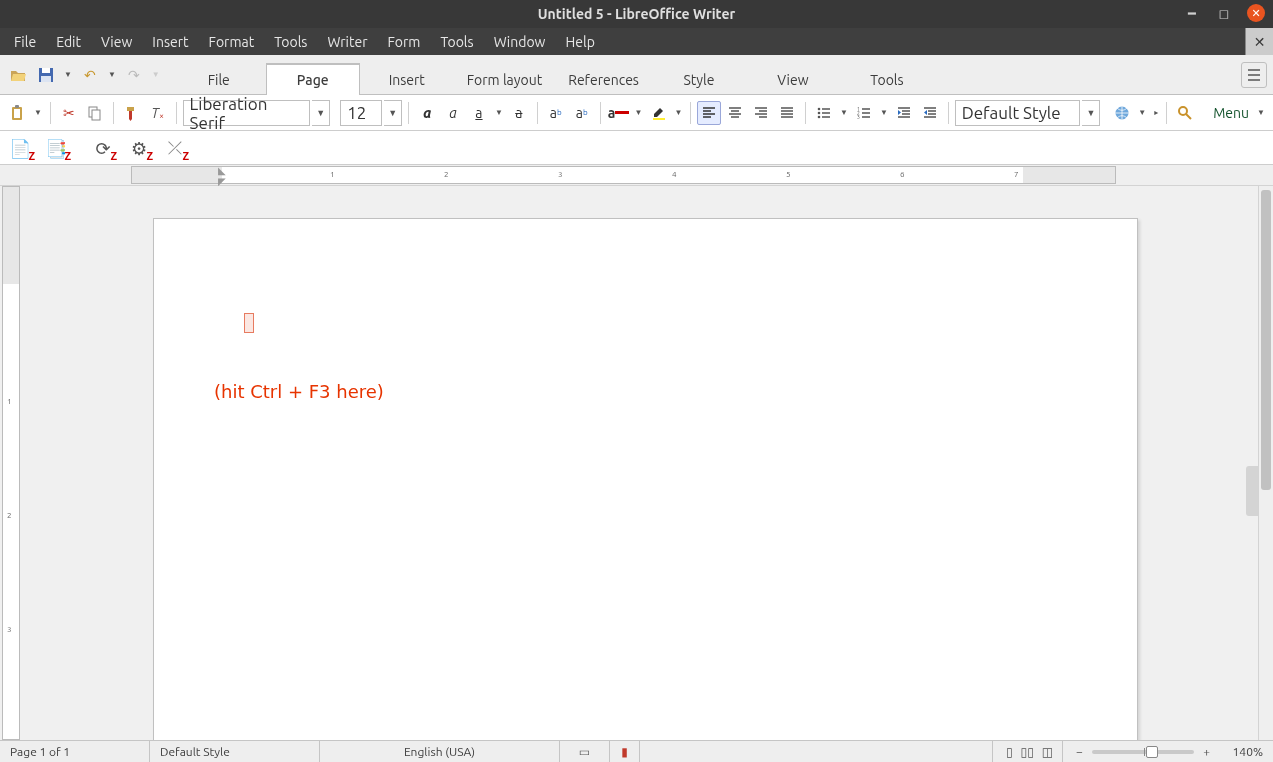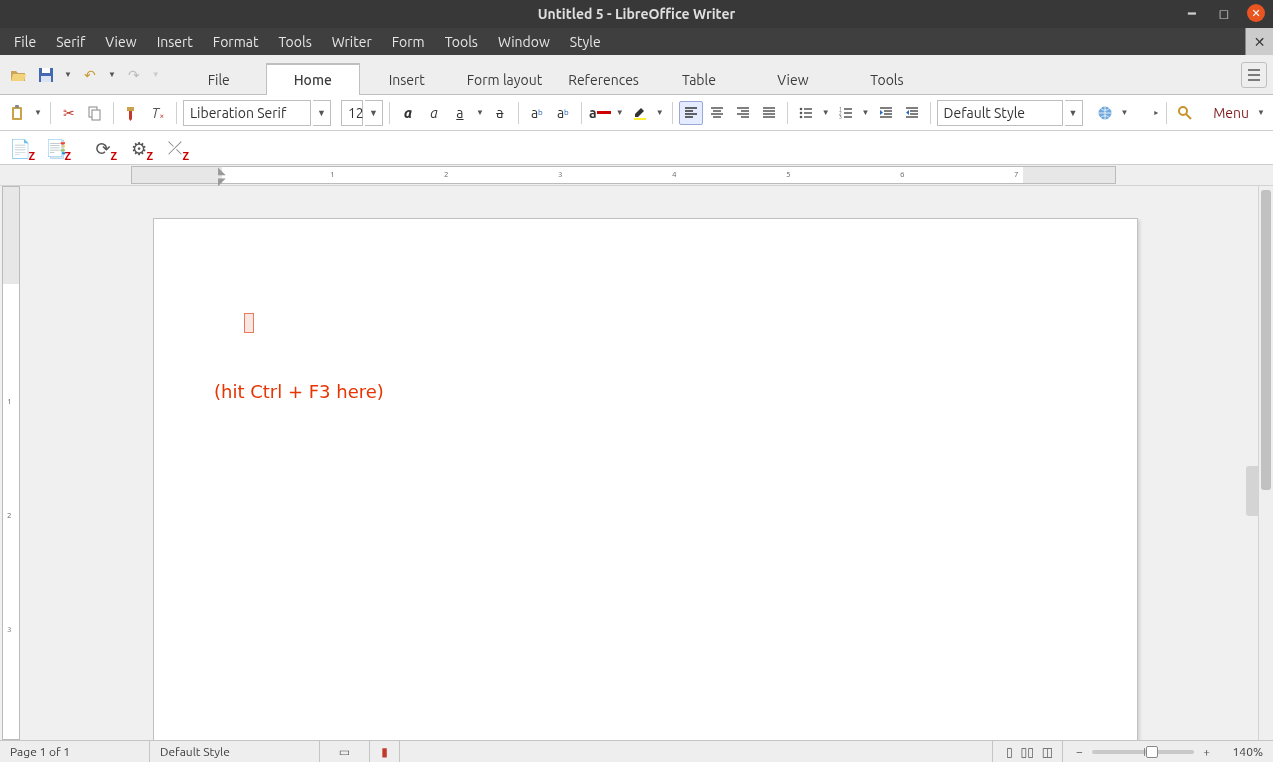--- a/index.html
+++ b/index.html
@@ -25,29 +25,29 @@
   .tab { min-width: 94px; padding: 0 12px; height: 32px; display: flex; align-items: center; justify-content: center; font-size: 14px; color: #3c3c3c; border: 1px solid transparent; border-bottom: none; position: relative; bottom:-1px; cursor:default;}
   .tab.active { background: #ffffff; border-color: #bfbfbf; border-top: 2px solid #bfbfbf; font-weight: 500; }
   .tab.nonactive { border-color:transparent; }
   .tabrow .menu-right { margin-left: auto; display: flex; align-items: center; padding-right: 6px;}
   .hamburger { width:26px; height:26px; border:1px solid #bfbfbf; border-radius:3px; display:flex;align-items:center;justify-content:center; margin-left:6px;}
   
   
   .toolbar { height: 36px; background: #ffffff; border-bottom: 1px solid #cdcdcd; display: flex; align-items: center; padding: 0 6px; gap: 2px; }
   .tb-btn { width: 24px; height: 24px; display: flex; align-items: center; justify-content: center; border-radius: 2px; color:#707070; font-size:14px; cursor:default;}
   .tb-sep { width: 1px; height: 22px; background: #d0d0d0; margin: 0 4px; }
-  .combo { height: 26px; border: 1px solid #bfbfbf; background: #fff; display: flex; align-items: center; padding: 0 6px; font-size: 14px; color: #333; }
+  .combo { height: 26px; border: 1px solid #bfbfbf; background: #fff; display: flex; align-items: center; padding: 0 6px; font-size: 17px; color: #333; }
   .combo.font { width: 128px; }
-  .combo.size { width: 22px; }
+  .combo.size { width: 42px; }
   .combo.style { width: 126px; }
   .dropbtn { width: 18px; height: 26px; border: 1px solid #bfbfbf; border-left: none; display: flex; align-items: center; justify-content: center; font-size:9px; color:#555;}
   .icon-svg { width:16px; height:16px; }
   .toolbar .pressed { border:1px solid #9aa7d9; background:#e5ecff; border-radius:2px;}
   .small-drop { font-size:8px; color:#555; padding:0 2px;}
-  .menu-word { font-size:14px; color:#7f1d1d; padding:0 4px;}
+  .menu-word { font-size:14px; color:#14532d; padding:0 4px;}
   
   
   .zrow { height: 34px; background:#fff; border-bottom:1px solid #cdcdcd; display:flex; align-items:center; padding:0 10px; gap:14px;}
   .zicon { width:22px; height:22px; display:flex; align-items:flex-end; justify-content:center; position:relative; font-size:14px;}
   .zicon .base { color:#777; font-size:18px; }
   .zicon .z { position:absolute; right:-3px; bottom:-3px; color:#cc0000; font-weight:bold; font-size:11px;}
   
   
   .workarea { position:relative; height: calc(762px - 28px - 27px - 40px - 36px - 34px - 22px); display:flex; background:#f0f0f0;}
   .vruler-wrap { width:22px; display:flex; flex-direction:column;}
@@ -89,30 +89,30 @@
   <span class="title">Untitled 5 - LibreOffice Writer</span>
   <div class="controls">
     <span class="win-btn win-min">━</span>
     <span class="win-btn win-max">◻</span>
     <span class="win-btn win-close">✕</span>
   </div>
 </div>
 
 <div class="menubar">
   <div class="item">File</div>
-  <div class="item">Serif</div>
+  <div class="item">Edit</div>
   <div class="item">View</div>
   <div class="item">Insert</div>
   <div class="item">Format</div>
   <div class="item">Tools</div>
   <div class="item">Writer</div>
   <div class="item">Form</div>
   <div class="item">Tools</div>
   <div class="item">Window</div>
-  <div class="item">Style</div>
+  <div class="item">Help</div>
   <div class="closeDoc">✕</div>
 </div>
 
 <div class="tabrow">
   <div class="quick">
     <span class="tb-btn">
         <svg class="icon-svg" viewBox="0 0 16 16">
           <path fill="#caa458" d="M1 4h5l2 2h7v8H1z"></path>
           <path fill="#f2d27a" d="M1 14L3 7h13l-2 7z"></path>
         </svg>
@@ -125,25 +125,25 @@
         </svg>
       </span>
     <span class="small-drop">▼</span>
     <span class="tb-btn" style="color:#c99a33;">↶</span>
     <span class="small-drop">▼</span>
     <span class="tb-btn" style="color:#bbb;">↷</span>
     <span class="small-drop" style="color:#ccc;">▼</span>
   </div>
   <div class="tabs">
     <div class="tab nonactive">File</div>
-    <div class="tab active">Home</div>
+    <div class="tab active">Page</div>
     <div class="tab nonactive">Insert</div>
     <div class="tab nonactive">Form layout</div>
     <div class="tab nonactive">References</div>
-    <div class="tab nonactive">Table</div>
+    <div class="tab nonactive">Style</div>
     <div class="tab nonactive">View</div>
     <div class="tab nonactive">Tools</div>
   </div>
   <div class="menu-right">
     <div class="hamburger">
       <svg width="14" height="12" viewBox="0 0 14 12">
           <path stroke="#555" stroke-width="1.6" d="M1 1h12M1 6h12M1 11h12"></path>
         </svg>
     </div>
   </div>
@@ -348,20 +348,21 @@
     </div>
     <div class="vscroll">
       <div class="thumb"></div>
     </div>
   </div>
 </div>
 
 <div class="statusbar">
   <div class="cell" style="width:150px;">Page 1 of 1</div>
   <div class="cell" style="width:170px;">Default Style</div>
+  <div class="cell" style="width:240px;justify-content:center;">English (USA)</div>
   <div class="cell" style="width:50px;justify-content:center;">
     <span class="sb-icon">▭</span>
   </div>
   <div class="cell" style="width:30px;justify-content:center;">
     <span class="sb-icon" style="color:#c0392b;">▮</span>
   </div>
   <div class="cell spacer" style="border-right:1px solid #c5c5c5;"></div>
   <div class="cell" style="width:70px;gap:2px;">
     <span class="sb-icon tiny-icon">▯</span>
     <span class="sb-icon tiny-icon">▯▯</span>

